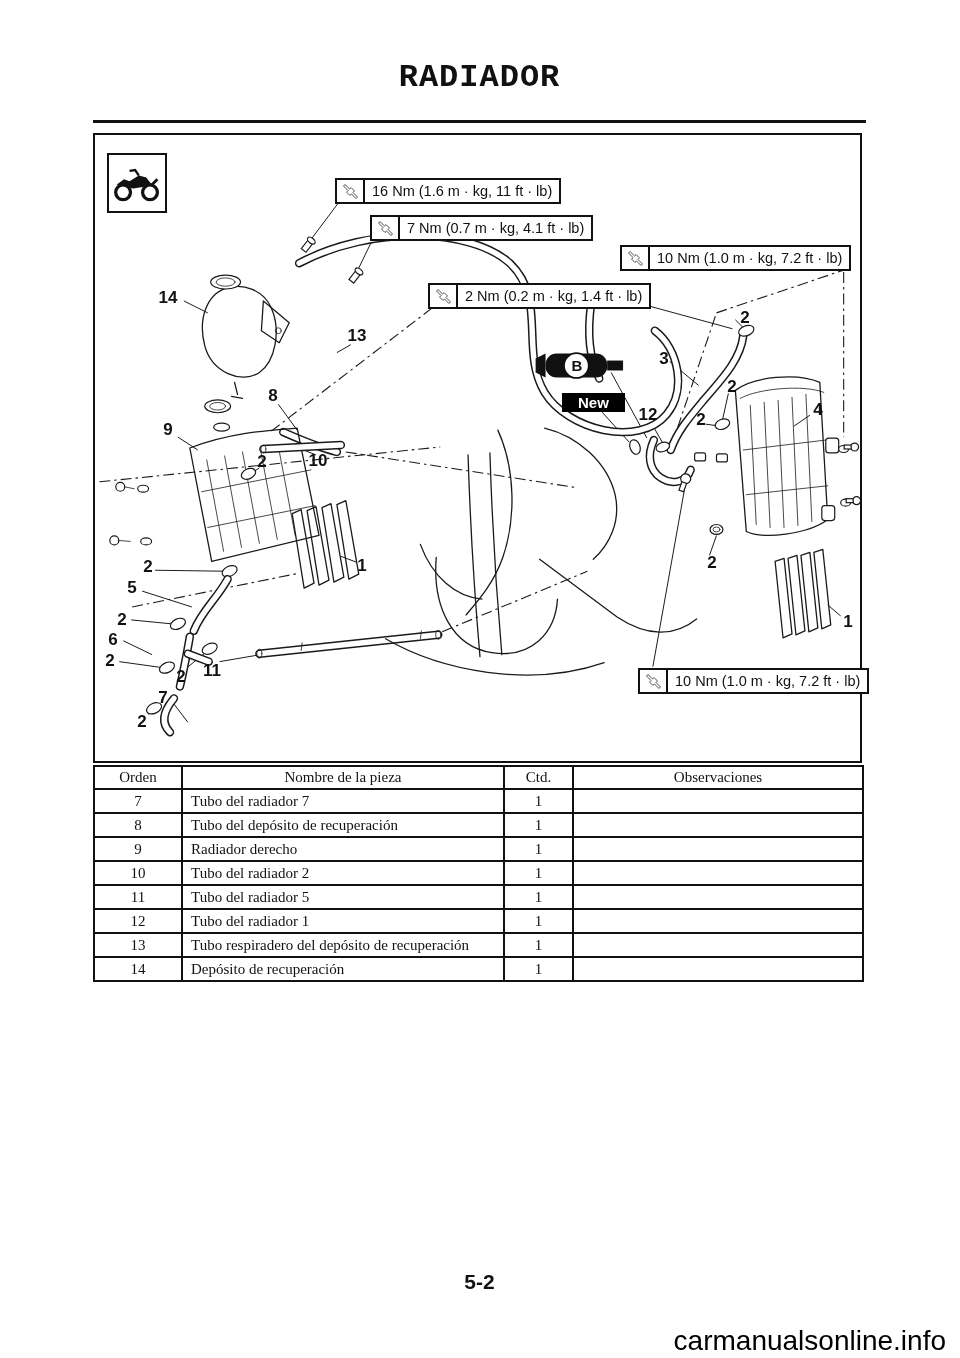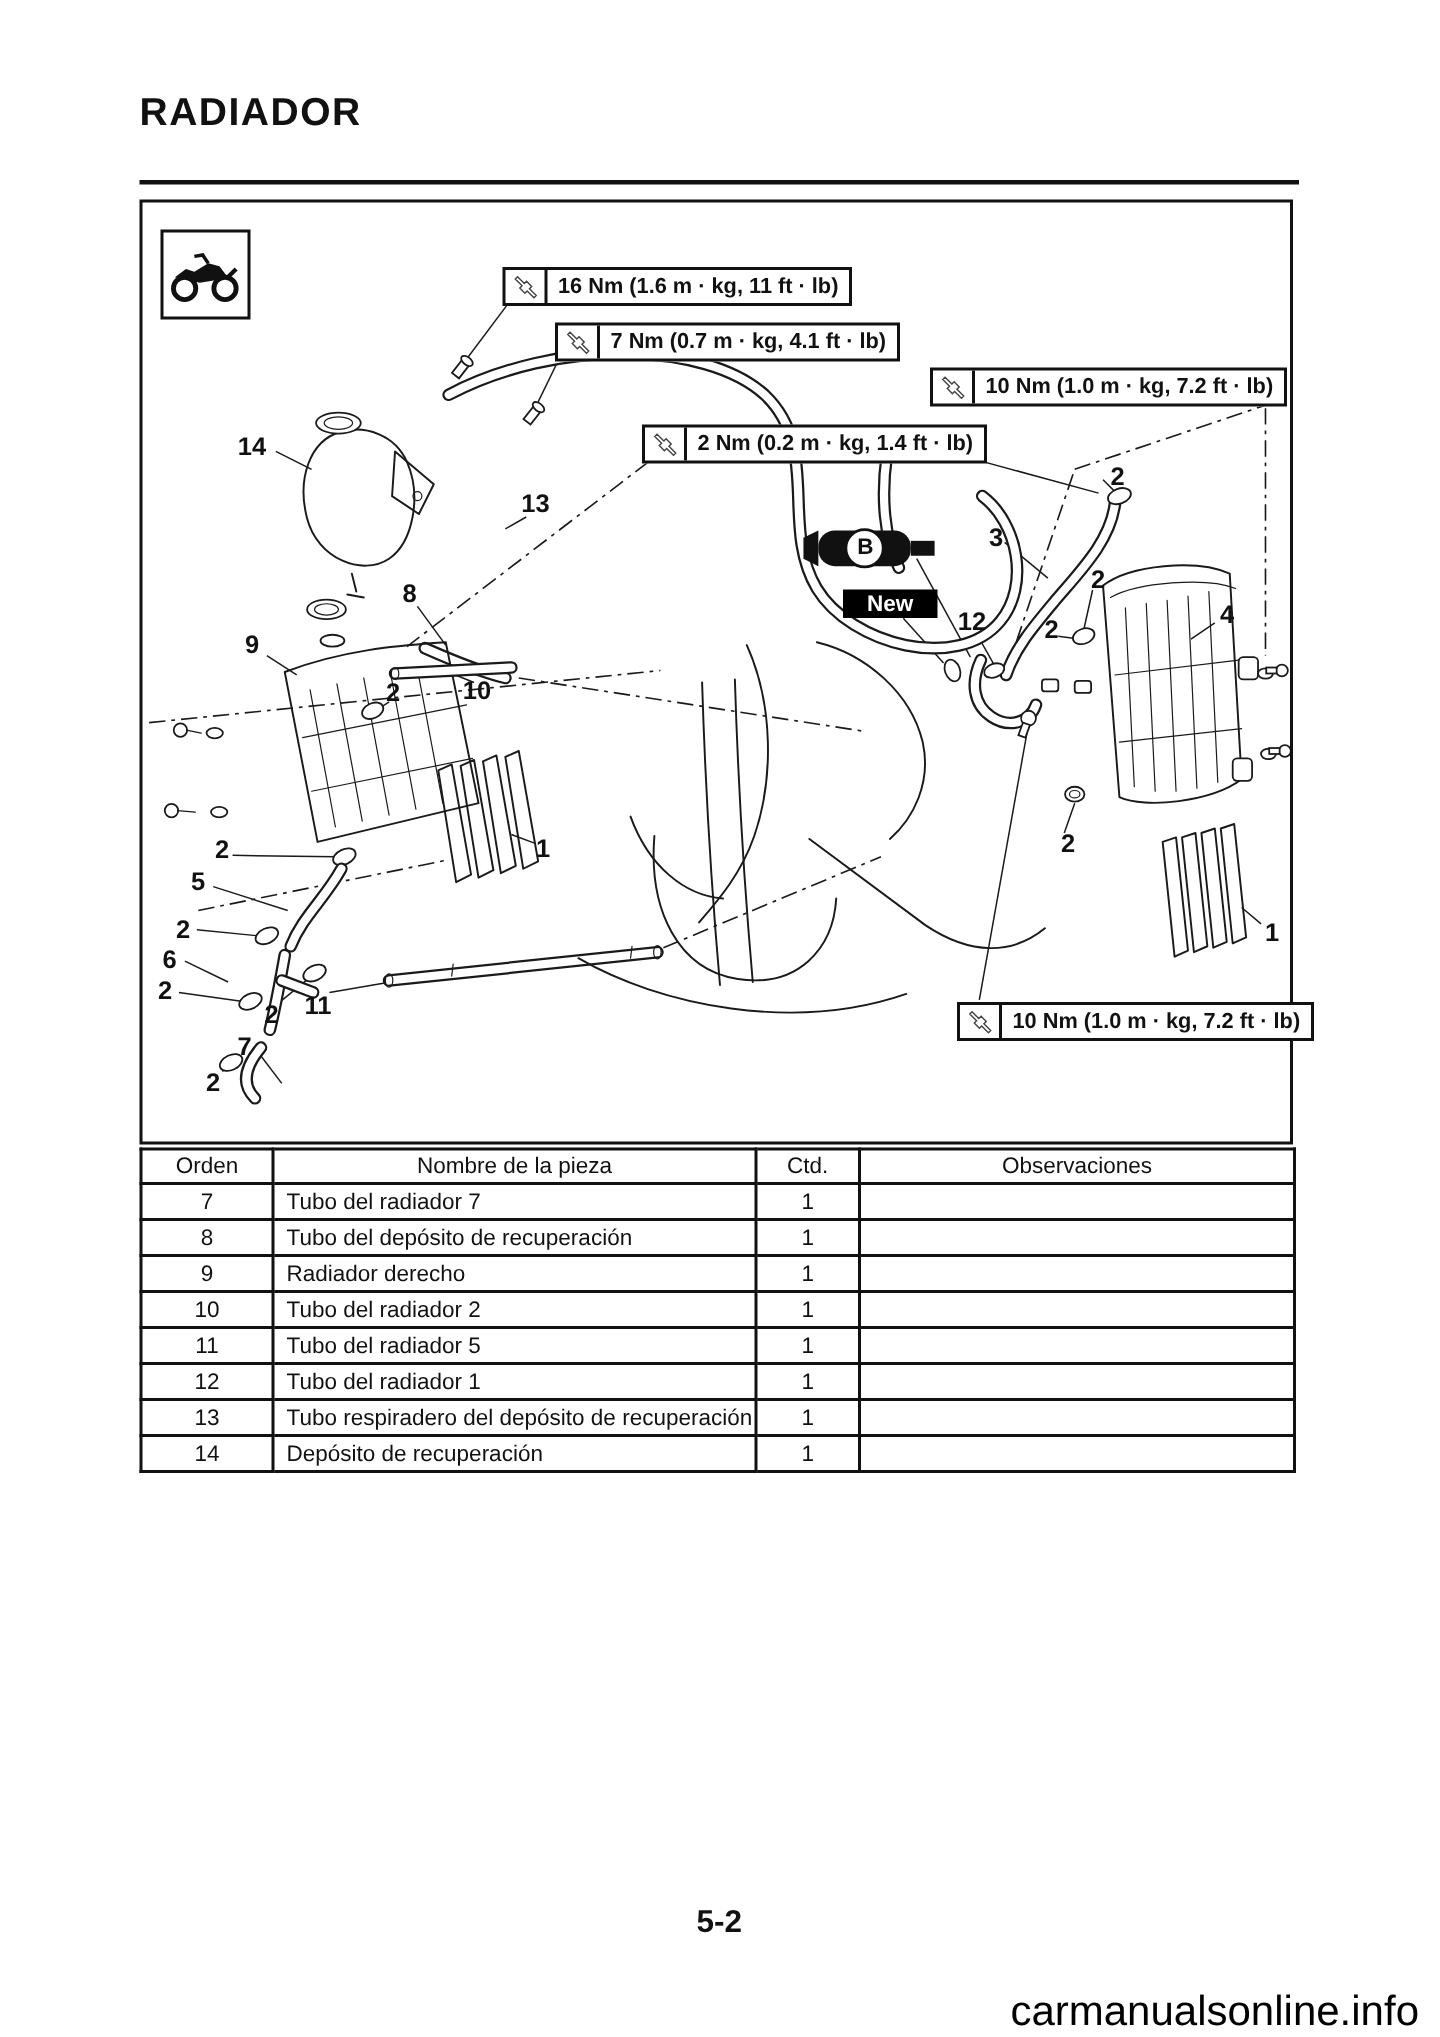--- a/index.html
+++ b/index.html
@@ -1,39 +1,39 @@
 <!DOCTYPE html>
 <html><head>
 <meta charset="utf-8">
 <style>
   html,body{margin:0;padding:0;background:#ffffff;}
   .page{position:relative;width:960px;height:1358px;background:#fff;
         font-family:"Liberation Sans",sans-serif;color:#111;overflow:hidden;}
-  .page-title{position:absolute;top:59px;left:93px;width:773px;text-align:left;
-        font-size:26px;font-weight:bold;letter-spacing:1px;}
+  .page-title{position:absolute;top:59px;left:93px;width:773px;text-align:center;
+        font-size:32px;font-weight:bold;letter-spacing:1px;font-family:Liberation Mono, monospace;}
   .header-rule{position:absolute;left:93px;top:120px;width:773px;height:3px;background:#111;}
   .figbox{position:absolute;left:93px;top:133px;width:769px;height:630px;
         border:2px solid #111;box-sizing:border-box;background:#fff;}
   .fig-svg{position:absolute;left:0;top:0;width:100%;height:100%;}
   .moto{position:absolute;left:105px;top:151px;width:60px;height:60px;border:2px solid #111;
         box-sizing:border-box;display:flex;align-items:center;justify-content:center;background:#fff;}
   .torque{position:absolute;display:flex;align-items:stretch;height:26px;border:2px solid #111;
         background:#fff;box-sizing:border-box;}
   .torque .wr{width:26px;border-right:2px solid #111;display:flex;align-items:center;justify-content:center;}
-  .torque .tq{font-weight:bold;font-size:14.5px;line-height:22px;padding:0 7px;white-space:nowrap;}
+  .torque .tq{font-weight:normal;font-size:14.5px;line-height:22px;padding:0 7px;white-space:nowrap;}
   .newbox{position:absolute;left:562px;top:393px;background:#000;color:#fff;font-weight:bold;
         font-size:15px;line-height:19px;padding:0 16px;}
   .bsym-label{position:absolute;left:577px;top:365px;transform:translate(-50%,-50%);
         font-size:15px;font-weight:bold;color:#111;}
   .labels-layer{position:absolute;left:0;top:0;width:960px;height:1358px;pointer-events:none;}
   .plabel{position:absolute;transform:translate(-50%,-50%);font-size:17px;font-weight:600;color:#111;}
   table.parts{position:absolute;left:93px;top:765px;width:769px;border-collapse:collapse;
         font-size:15px;table-layout:fixed;background:#fff;}
   .parts th,.parts td{border:2px solid #111;padding:0 8px;height:24px;box-sizing:border-box;
-        font-weight:normal;overflow:hidden;white-space:nowrap;}
+        font-weight:normal;overflow:hidden;white-space:nowrap;font-family:Liberation Serif, serif;}
   .parts th{height:23px;text-align:center;}
   .parts td.c0,.parts td.c2{text-align:center;}
   .parts td.c1{text-align:left;}
   .page-number{position:absolute;left:93px;top:1270px;width:773px;text-align:center;
         font-size:21px;font-weight:bold;}
   .watermark{position:absolute;right:14px;top:1325px;font-size:28px;color:#000000;}
   
   .ln{stroke:#1a1a1a;fill:none;stroke-width:1.3;stroke-linecap:round;stroke-linejoin:round;}
   .thin{stroke-width:0.8;}
   .tube-o{stroke:#1a1a1a;fill:none;stroke-width:8.5;stroke-linecap:round;}

